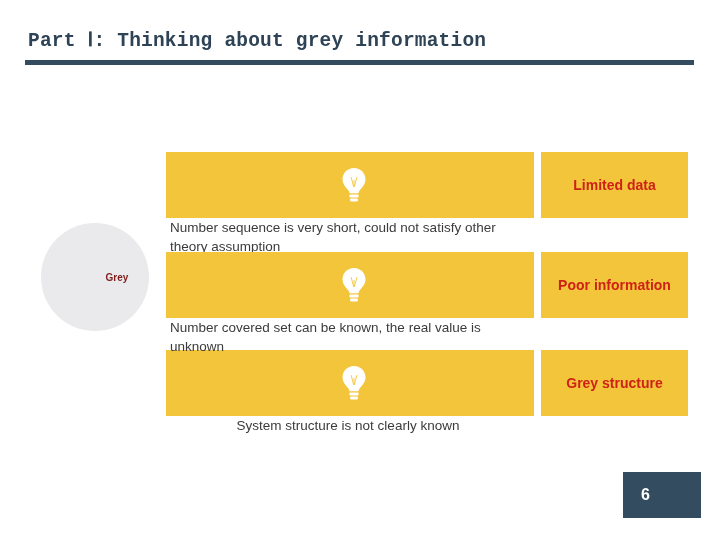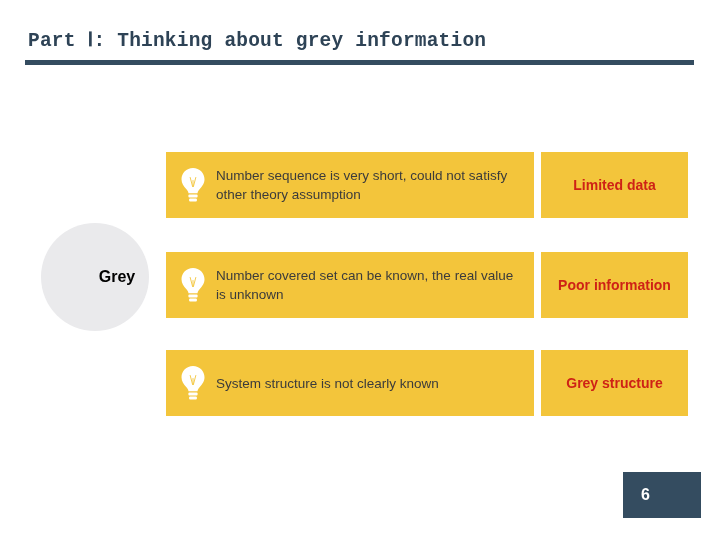--- a/index.html
+++ b/index.html
@@ -49,23 +49,23 @@
     top: 223px;
     width: 108px;
     height: 108px;
     border-radius: 50%;
     background: #EAEAEC;
     display: flex;
     align-items: center;
     justify-content: center;
   }
   .grey-circle-label {
-    font-size: 16px;
-    font-weight: bold;
-    color: #000000;
+    font-size: 10px;
+    font-weight: bold;
+    color: #7f1d1d;
     margin-left: 44px;
   }
 
   
   .row {
     position: absolute;
     left: 166px;
     width: 522px;
     height: 66px;
   }
@@ -75,20 +75,21 @@
 
   .statement-box {
     position: absolute;
     left: 0;
     top: 0;
     width: 368px;
     height: 66px;
     background: #F3C53B;
     display: flex;
     align-items: center;
+    flex-direction: column;
   }
   .bulb-icon {
     flex: 0 0 auto;
     width: 46px;
     height: 66px;
     display: flex;
     align-items: center;
     justify-content: center;
     padding-left: 8px;
     box-sizing: border-box;

